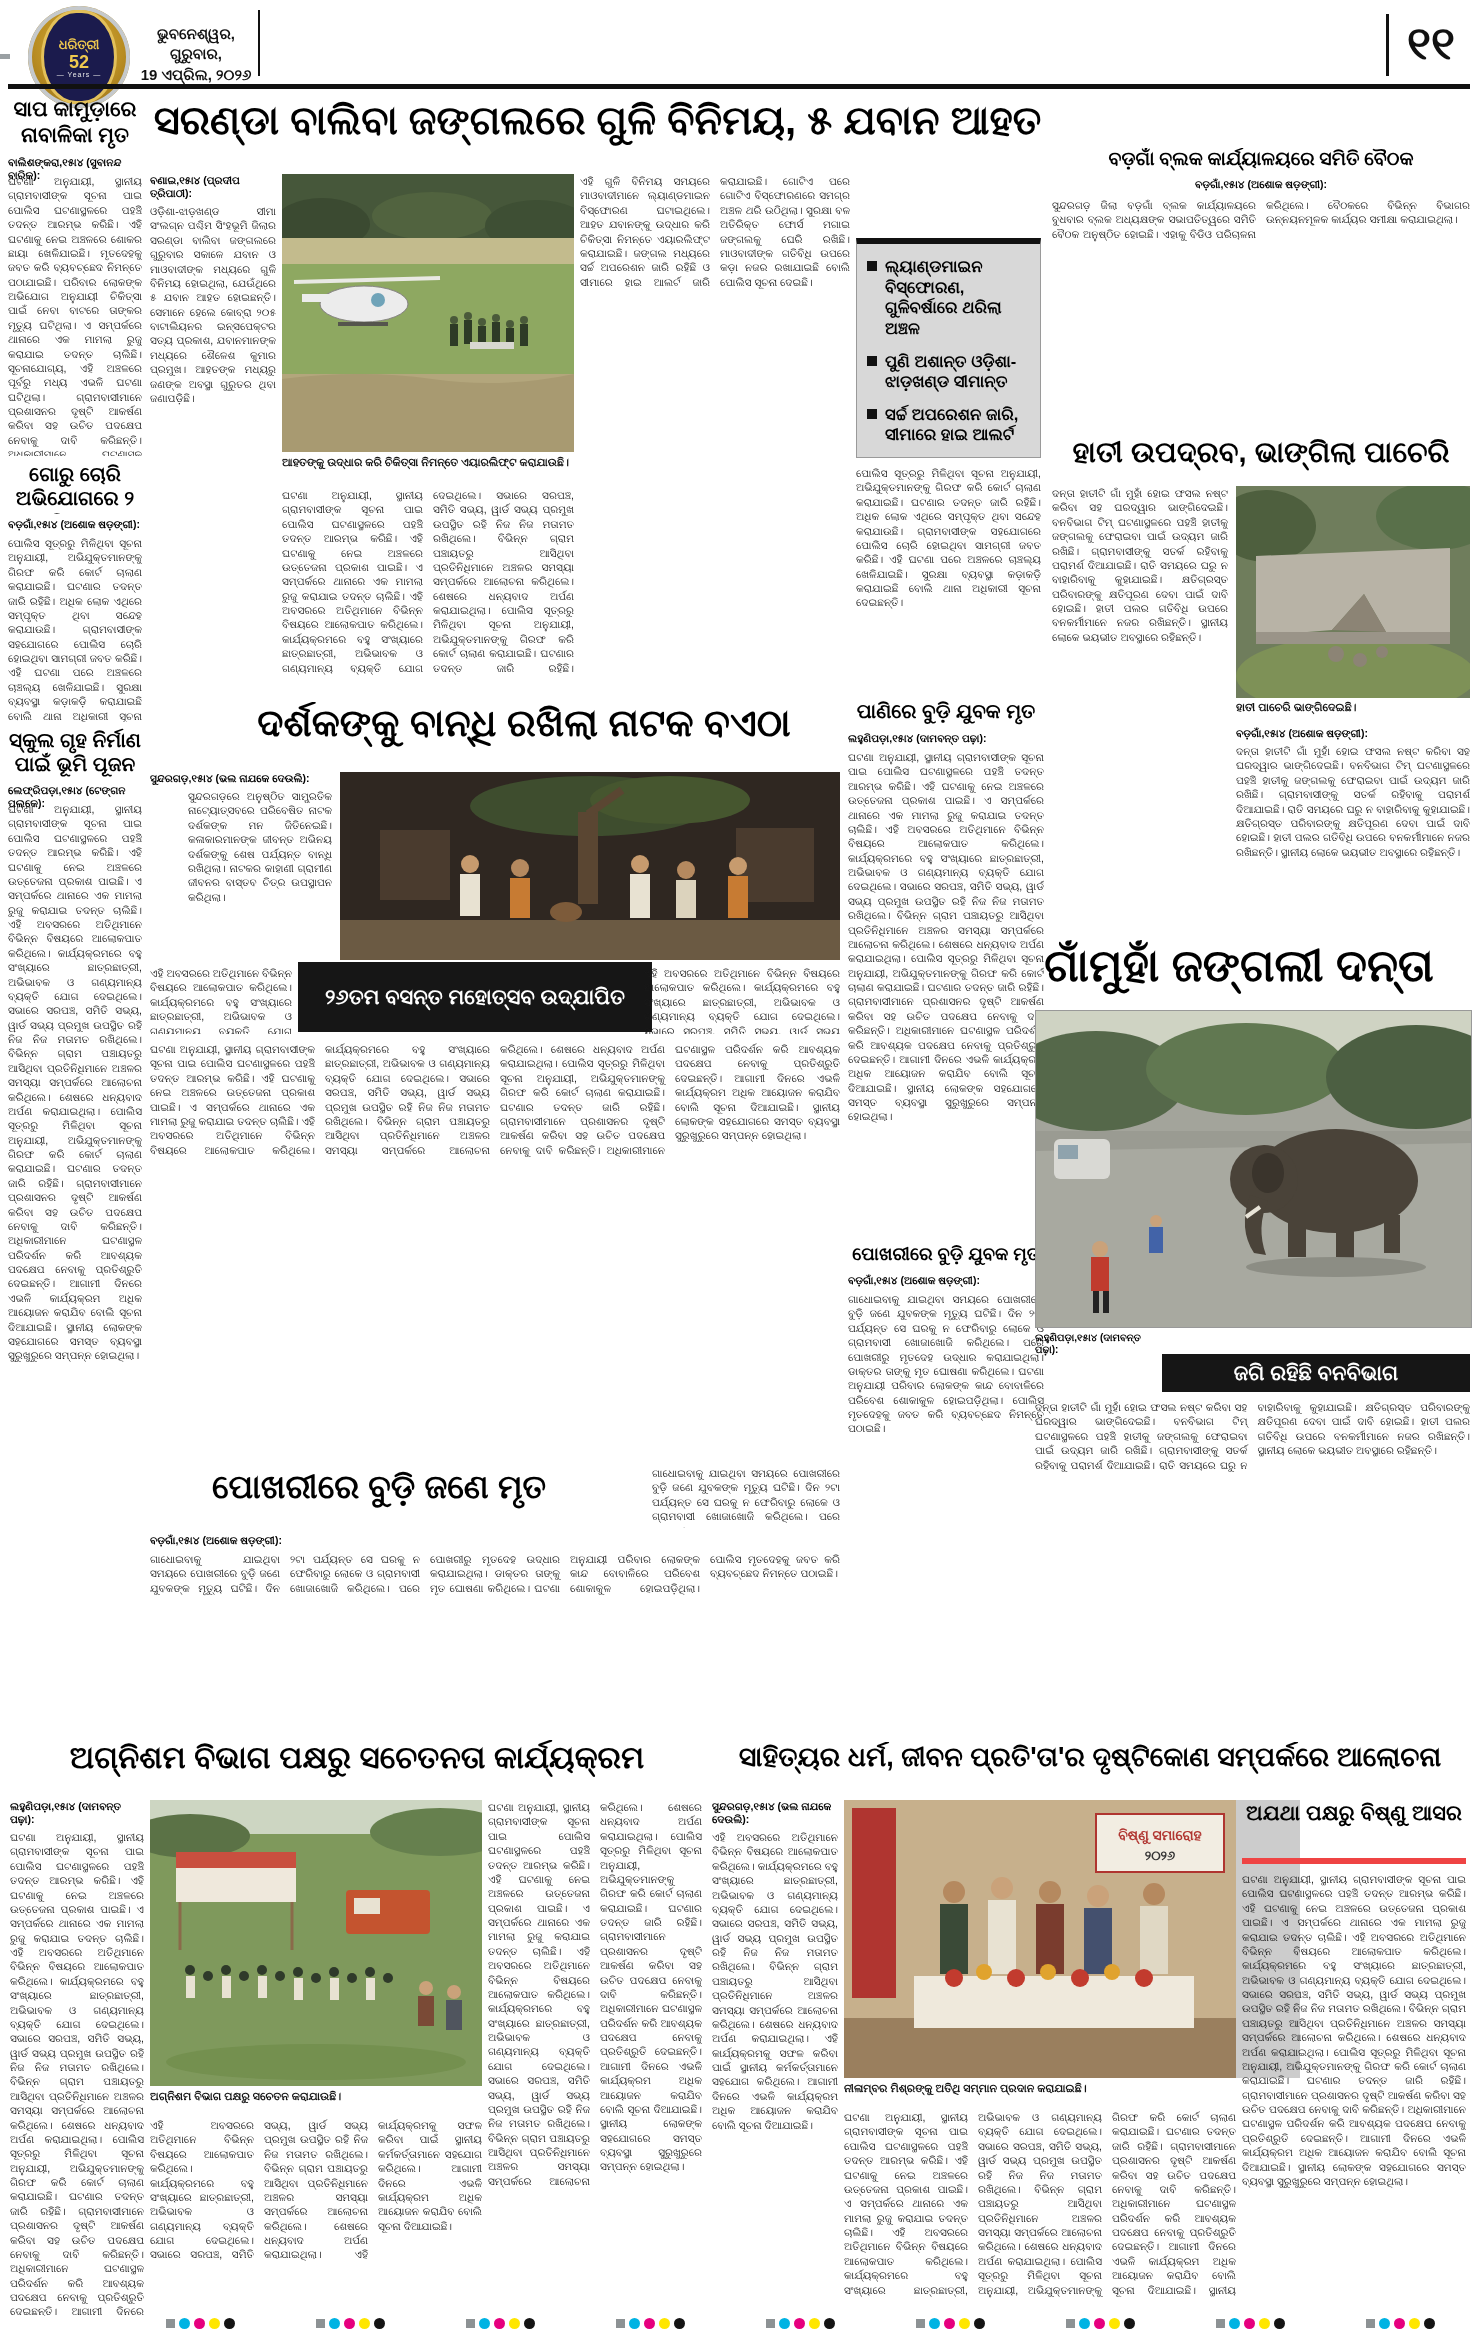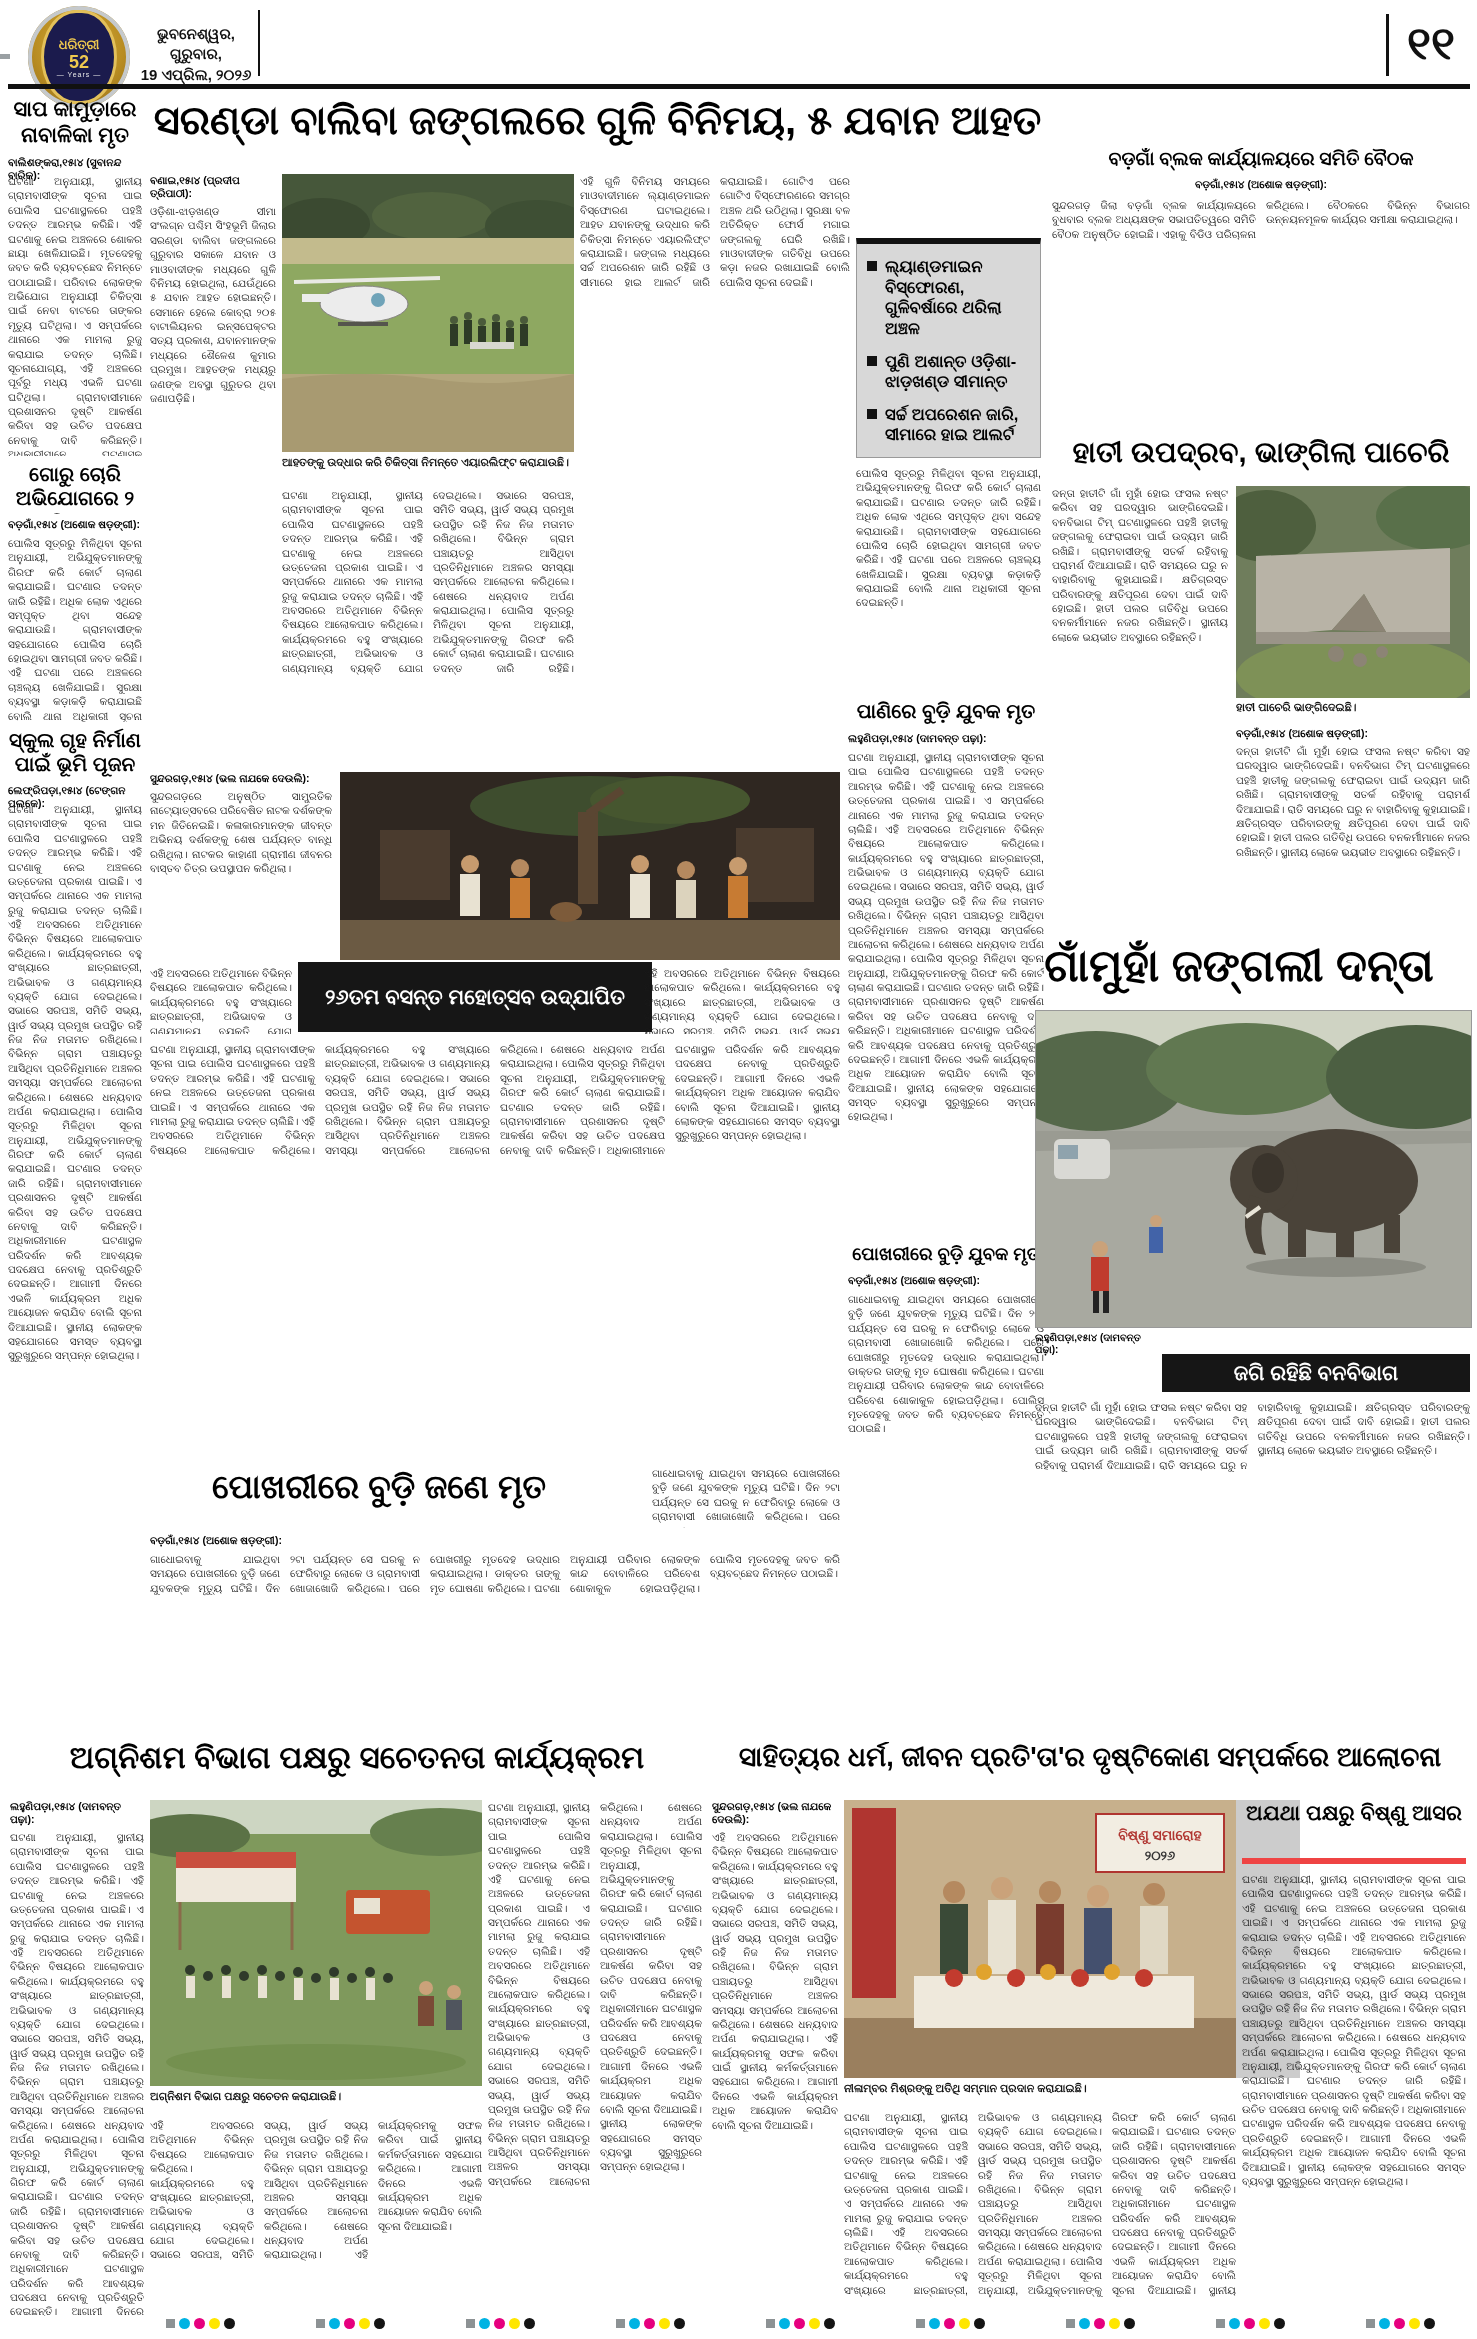--- a/index.html
+++ b/index.html
@@ -143,25 +143,26 @@
         </div>
         <div class="bullet-item" style="margin-bottom:0;">
           <span class="bullet-sq"></span>
           <span>ସର୍ଚ୍ଚ ଅପରେଶନ ଜାରି, ସୀମାରେ ହାଇ ଆଲର୍ଟ</span>
         </div>
       </div>
       <div class="body-text" style="height:228px;margin-top:8px;">ପୋଲିସ ସୂତ୍ରରୁ ମିଳିଥିବା ସୂଚନା ଅନୁଯାୟୀ, ଅଭିଯୁକ୍ତମାନଙ୍କୁ ଗିରଫ କରି କୋର୍ଟ ଚାଲାଣ କରାଯାଇଛି। ଘଟଣାର ତଦନ୍ତ ଜାରି ରହିଛି। ଅଧିକ ଲୋକ ଏଥିରେ ସମ୍ପୃକ୍ତ ଥିବା ସନ୍ଦେହ କରାଯାଉଛି। ଗ୍ରାମବାସୀଙ୍କ ସହଯୋଗରେ ପୋଲିସ ଚୋରି ହୋଇଥିବା ସାମଗ୍ରୀ ଜବତ କରିଛି। ଏହି ଘଟଣା ପରେ ଅଞ୍ଚଳରେ ଚାଞ୍ଚଲ୍ୟ ଖେଳିଯାଇଛି। ସୁରକ୍ଷା ବ୍ୟବସ୍ଥା କଡ଼ାକଡ଼ି କରାଯାଇଛି ବୋଲି ଥାନା ଅଧିକାରୀ ସୂଚନା ଦେଇଛନ୍ତି।</div>
     </div>
   </div>
 
+  <div class="abs hl center nowrap" style="left:208px;top:702px;width:632px;font-size:38px;height:62px;">ଦର୍ଶକଙ୍କୁ ବାନ୍ଧି ରଖିଲା ନାଟକ ବଏଠା</div>
 
   <div class="abs" style="left:150px;top:772px;width:690px;display:flex;gap:8px;">
     <div style="width:182px;flex:0 0 182px;">
       <div class="dateline">ସୁନ୍ଦରଗଡ଼,୧୫ା୪ (ଭଲ ନାଯକେ ଦେଉଲି):</div>
-      <div class="body-text" style="height:160px;margin-top:4px;">ସୁନ୍ଦରଗଡ଼ରେ ଅନୁଷ୍ଠିତ ସାମ୍ପ୍ରତିକ ନାଟ୍ୟୋତ୍ସବରେ ପରିବେଷିତ ନାଟକ ଦର୍ଶକଙ୍କ ମନ ଜିତିନେଇଛି। କଳାକାରମାନଙ୍କ ଜୀବନ୍ତ ଅଭିନୟ ଦର୍ଶକଙ୍କୁ ଶେଷ ପର୍ଯ୍ୟନ୍ତ ବାନ୍ଧି ରଖିଥିଲା। ନାଟକର କାହାଣୀ ଗ୍ରାମୀଣ ଜୀବନର ବାସ୍ତବ ଚିତ୍ର ଉପସ୍ଥାପନ କରିଥିଲା।</div>
+      <div class="body-text" style="height:160px;margin-top:4px;margin-left:38px;">ସୁନ୍ଦରଗଡ଼ରେ ଅନୁଷ୍ଠିତ ସାମ୍ପ୍ରତିକ ନାଟ୍ୟୋତ୍ସବରେ ପରିବେଷିତ ନାଟକ ଦର୍ଶକଙ୍କ ମନ ଜିତିନେଇଛି। କଳାକାରମାନଙ୍କ ଜୀବନ୍ତ ଅଭିନୟ ଦର୍ଶକଙ୍କୁ ଶେଷ ପର୍ଯ୍ୟନ୍ତ ବାନ୍ଧି ରଖିଥିଲା। ନାଟକର କାହାଣୀ ଗ୍ରାମୀଣ ଜୀବନର ବାସ୍ତବ ଚିତ୍ର ଉପସ୍ଥାପନ କରିଥିଲା।</div>
     </div>
     <div class="photo" style="width:500px;height:188px;">
       <svg width="500" height="188" viewBox="0 0 500 188">
         <rect width="500" height="188" fill="#2f2721"></rect>
         <rect y="148" width="500" height="40" fill="#6b5a43"></rect>
         <ellipse cx="250" cy="34" rx="120" ry="30" fill="#3e4d2e"></ellipse>
         <ellipse cx="330" cy="28" rx="80" ry="24" fill="#46562f"></ellipse>
         <rect x="238" y="40" width="20" height="92" fill="#5a4632"></rect>
         <path d="M248,42 L282,18" stroke="#5a4632" stroke-width="8"></path>
         <rect x="40" y="58" width="70" height="70" fill="#4a3b2e"></rect>

